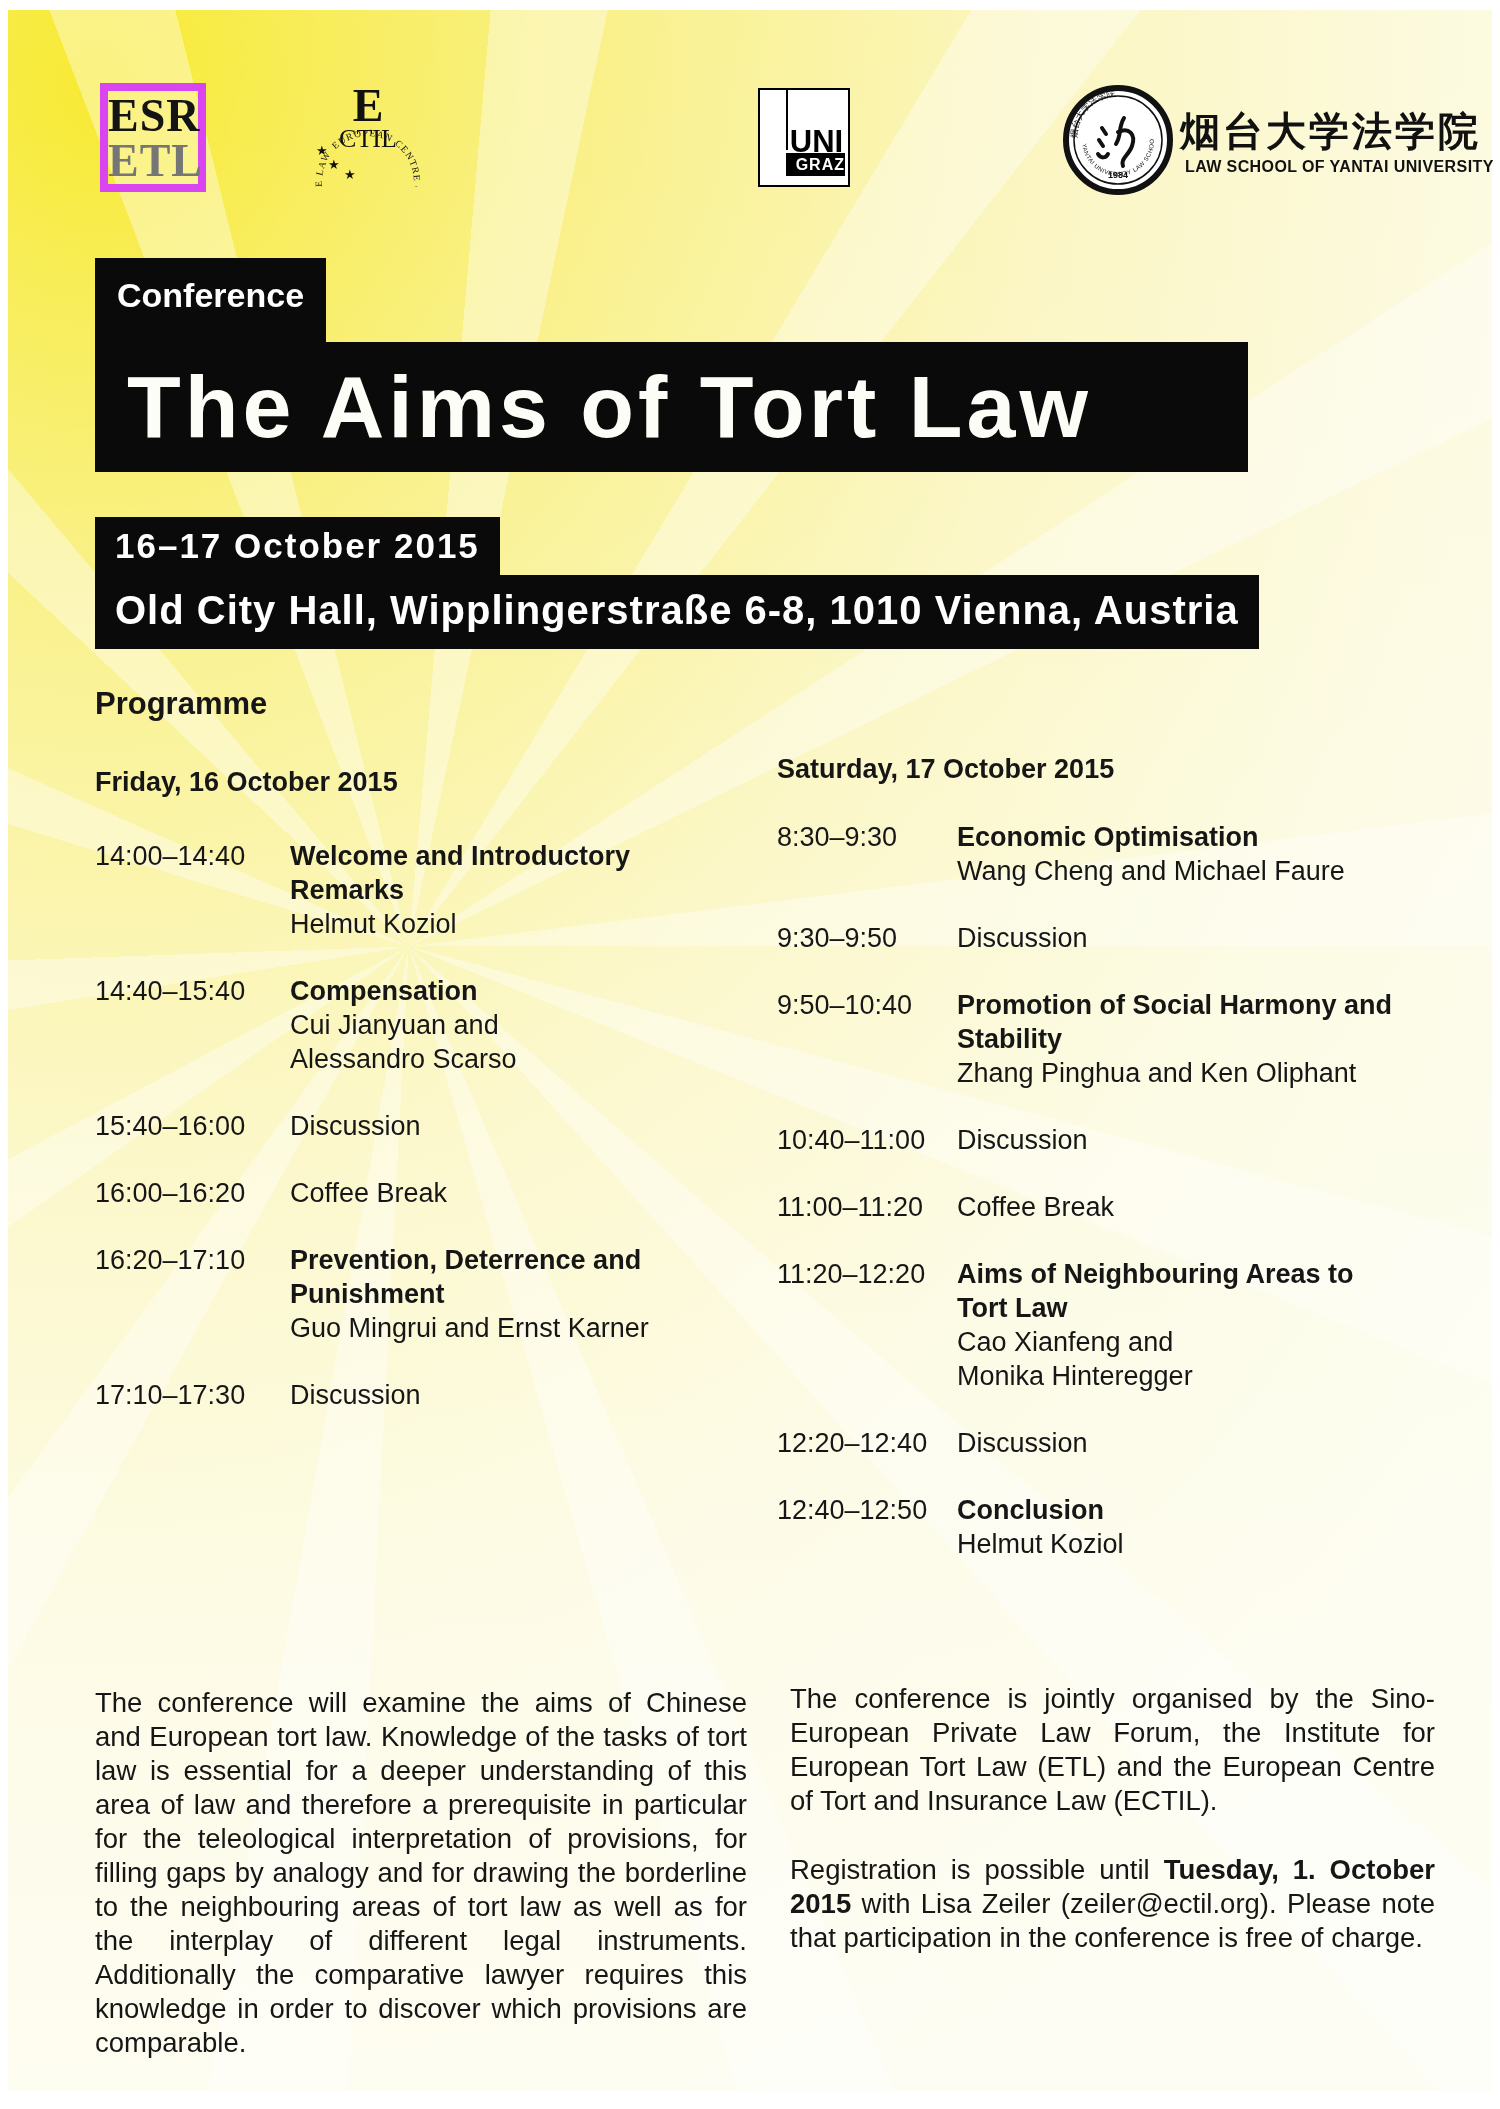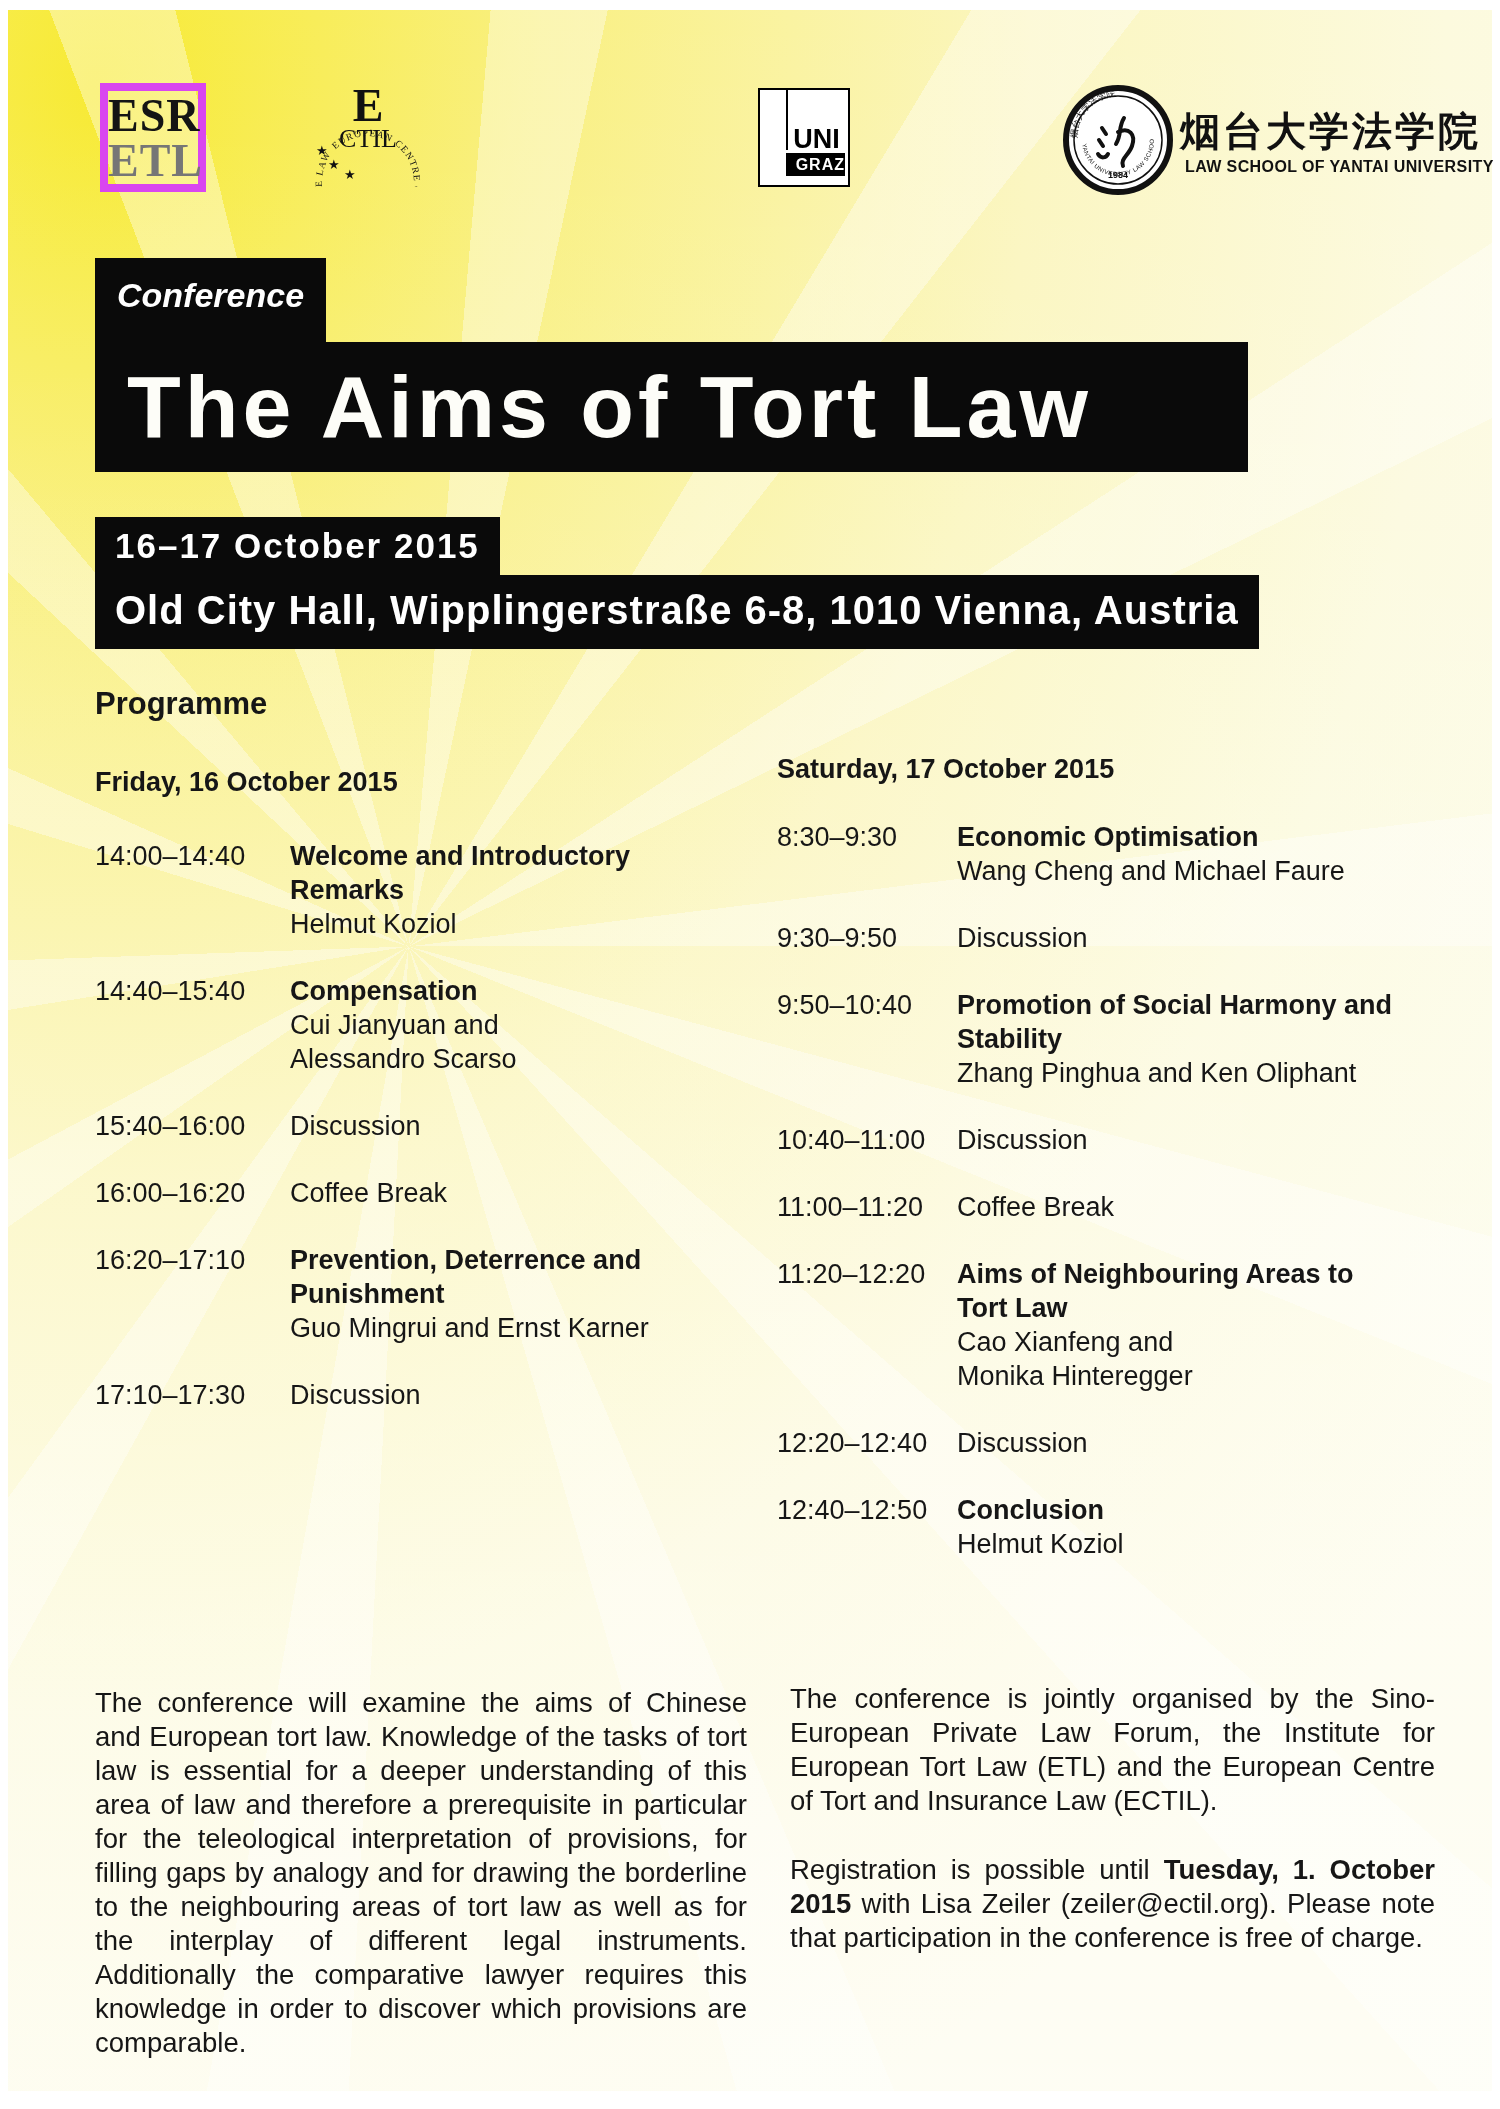--- a/index.html
+++ b/index.html
@@ -24,30 +24,30 @@
     left:100px;top:83px;width:106px;height:109px;border:8px solid #d946ef;
     box-sizing:border-box;text-align:center;
     font-family:"Liberation Serif", serif;font-weight:bold;line-height:45px;padding-top:2px;
   }
   #esr-line1{font-size:46px;color:#141414;letter-spacing:1px;display:block;}
   #esr-line2{font-size:46px;color:#767676;letter-spacing:1px;display:block;}
   #ectil-svg{left:302px;top:55px;}
   #ectil-svg text{font-family:"Liberation Serif", serif;fill:#111;}
   #unigraz-box{left:758px;top:88px;width:92px;height:99px;border:2px solid #000;background:#fff;box-sizing:border-box;}
   #unigraz-divider{left:26px;top:0;width:2px;height:60px;background:#000;}
-  #unigraz-uni{left:28px;right:3px;top:34px;text-align:center;font-weight:bold;font-size:27px;color:#000;}
+  #unigraz-uni{left:28px;right:3px;top:34px;text-align:center;font-weight:bold;font-size:31px;color:#000;}
   #unigraz-bar{left:26px;right:3px;bottom:9px;height:23px;background:#000;text-align:right;}
   #unigraz-graz{color:#fff;font-weight:bold;font-size:16px;line-height:23px;letter-spacing:1px;}
   #yantai-seal{left:1062px;top:84px;}
   #yantai-seal text{fill:#111;}
   #yantai-cn{left:1180px;top:106px;width:250px;font-size:40px;font-weight:bold;color:#111;letter-spacing:3px;line-height:50px;white-space:nowrap;}
   #yantai-en{left:1185px;top:158px;font-size:16px;font-weight:bold;color:#111;letter-spacing:0.4px;white-space:nowrap;}
   
   .banner{background:#0a0a0a;color:#ffffff;font-weight:bold;}
-  #kicker{left:95px;top:258px;height:90px;line-height:74px;padding:0 22px;font-size:34px;font-style:italic;}
+  #kicker{left:95px;top:258px;height:90px;line-height:74px;padding:0 22px;font-size:34px;}
   #title-banner{left:95px;top:342px;width:1153px;height:130px;line-height:130px;box-sizing:border-box;padding-left:32px;font-size:88px;letter-spacing:4px;white-space:nowrap;color:#fdfdf8;}
   #date-banner{left:95px;top:517px;height:58px;line-height:58px;padding:0 20px;font-size:35px;letter-spacing:2px;}
   #venue-banner{left:95px;top:575px;height:74px;line-height:70px;padding:0 20px;font-size:40px;letter-spacing:1px;white-space:nowrap;}
   
   #programme-heading{left:95px;top:686px;font-size:31px;font-weight:bold;}
   .prog-col{width:660px;font-size:27px;line-height:34px;}
   #col-friday{left:95px;top:765px;width:640px;}
   #col-saturday{left:777px;top:752px;}
   .day-title{font-weight:bold;display:block;margin-bottom:40px;}
   #col-saturday .day-title{margin-bottom:34px;}

